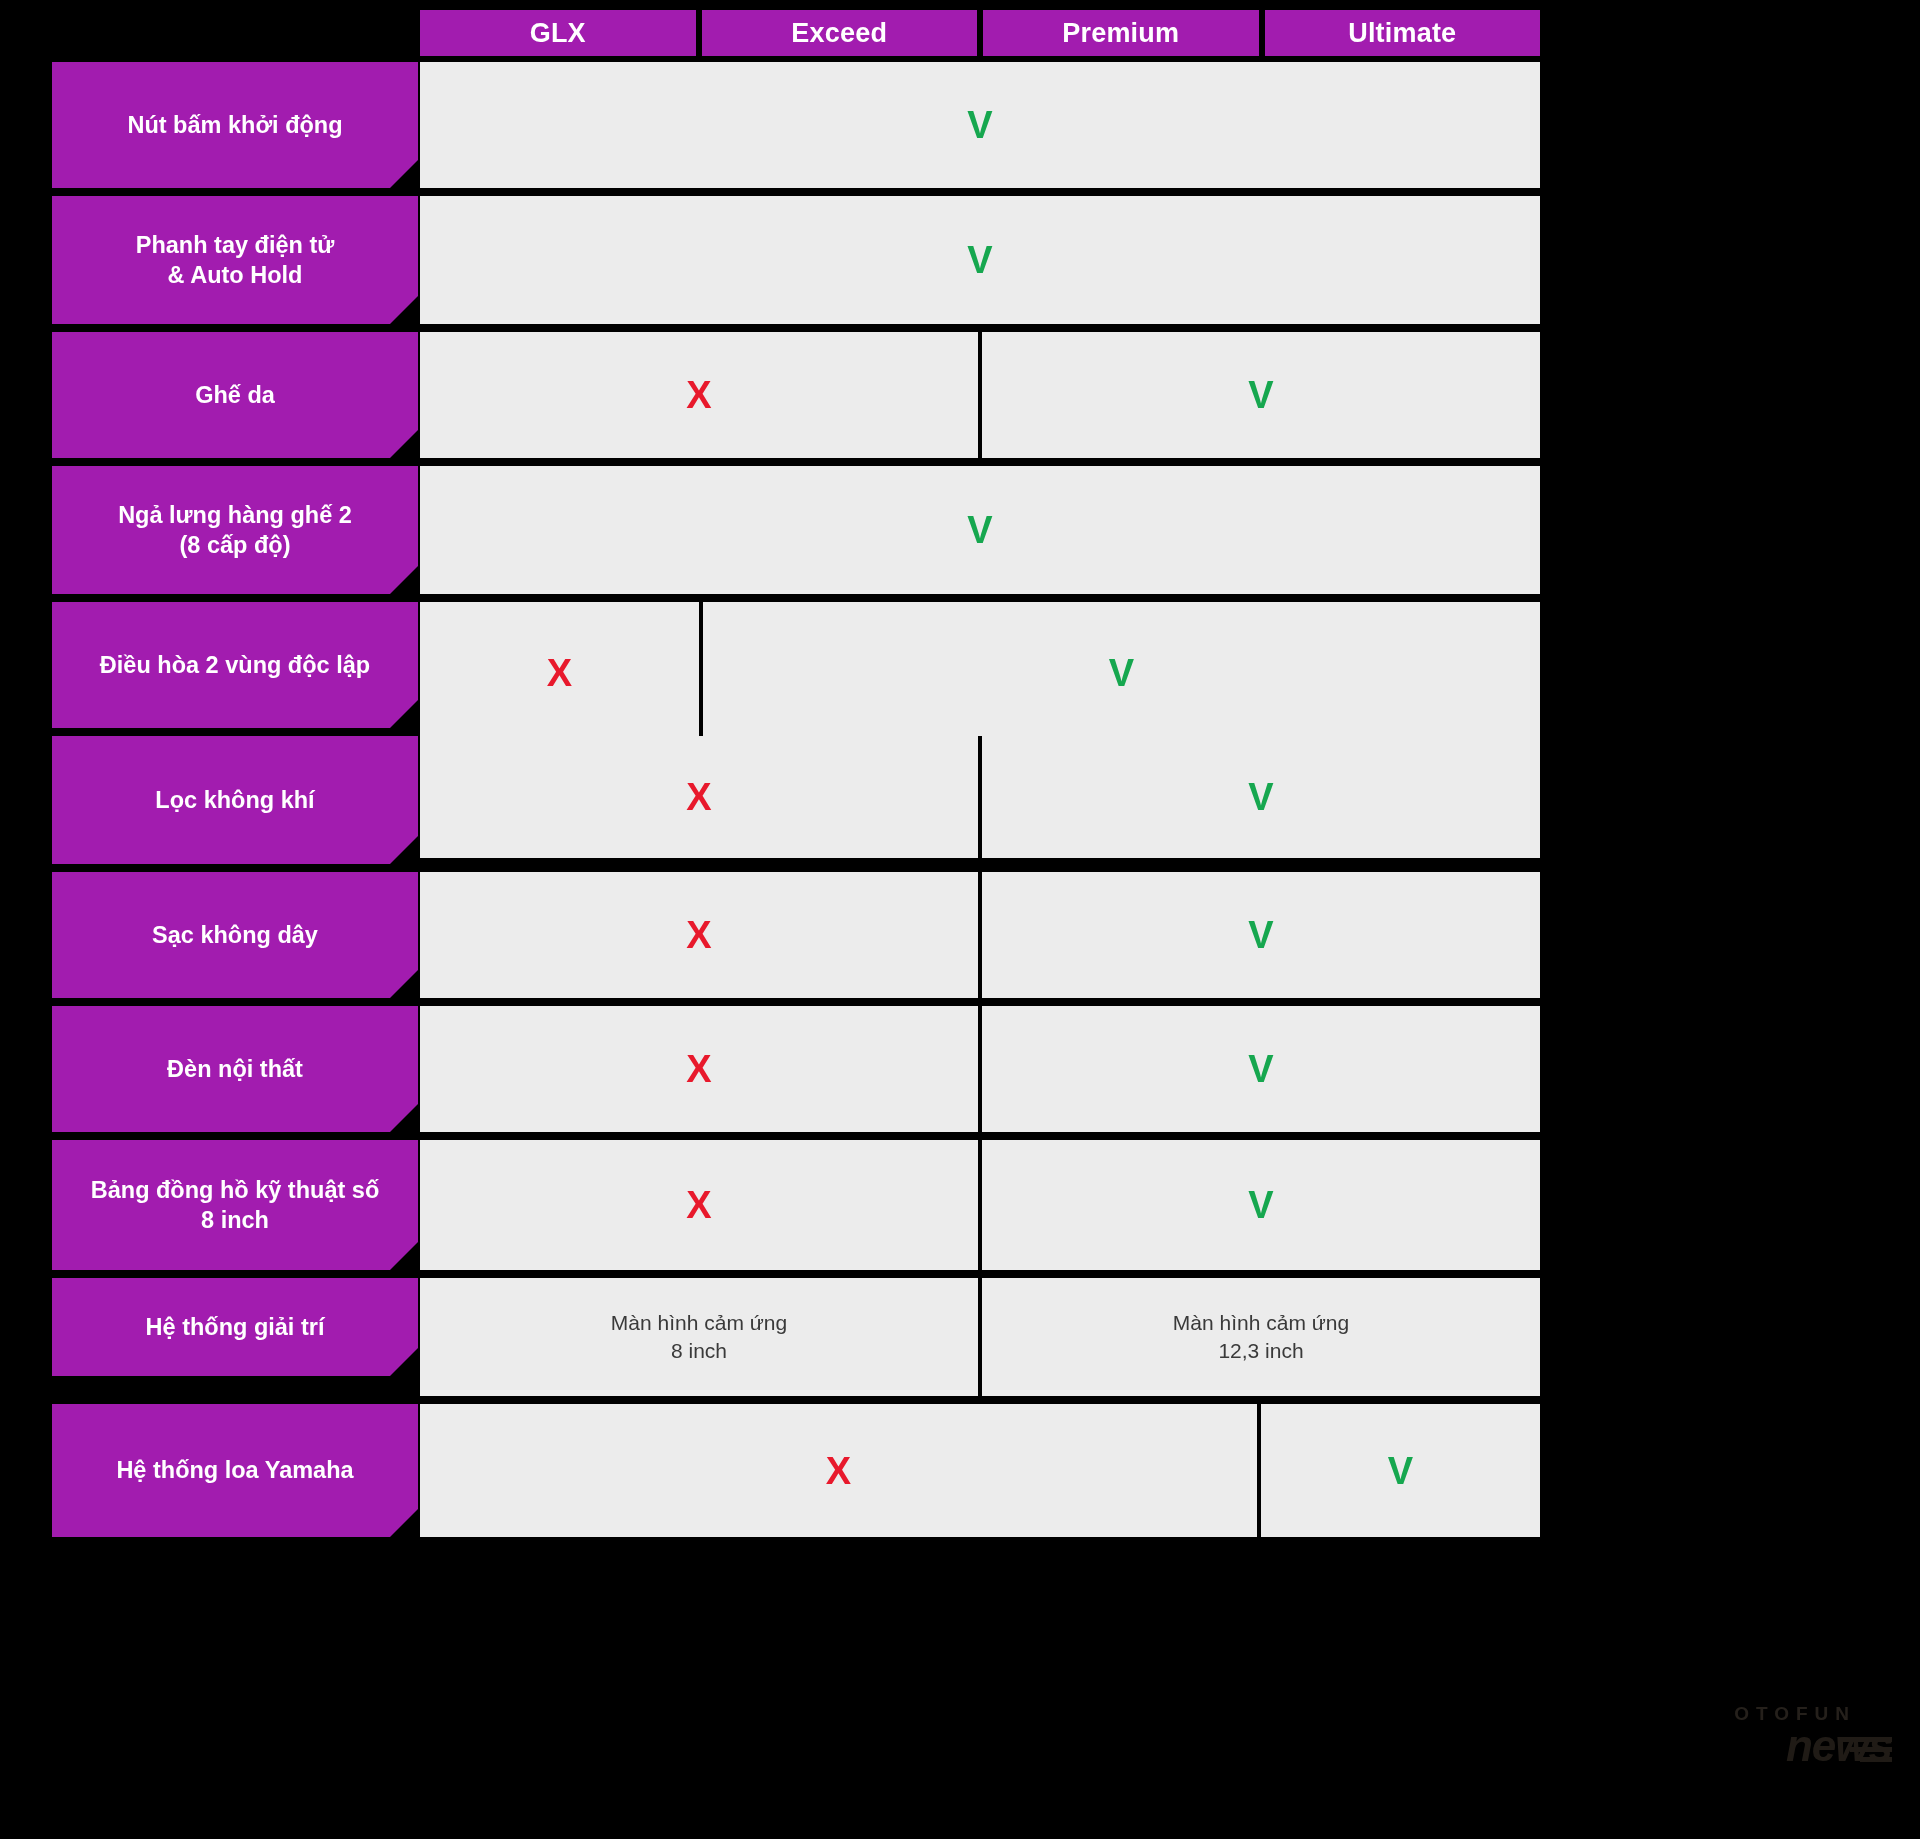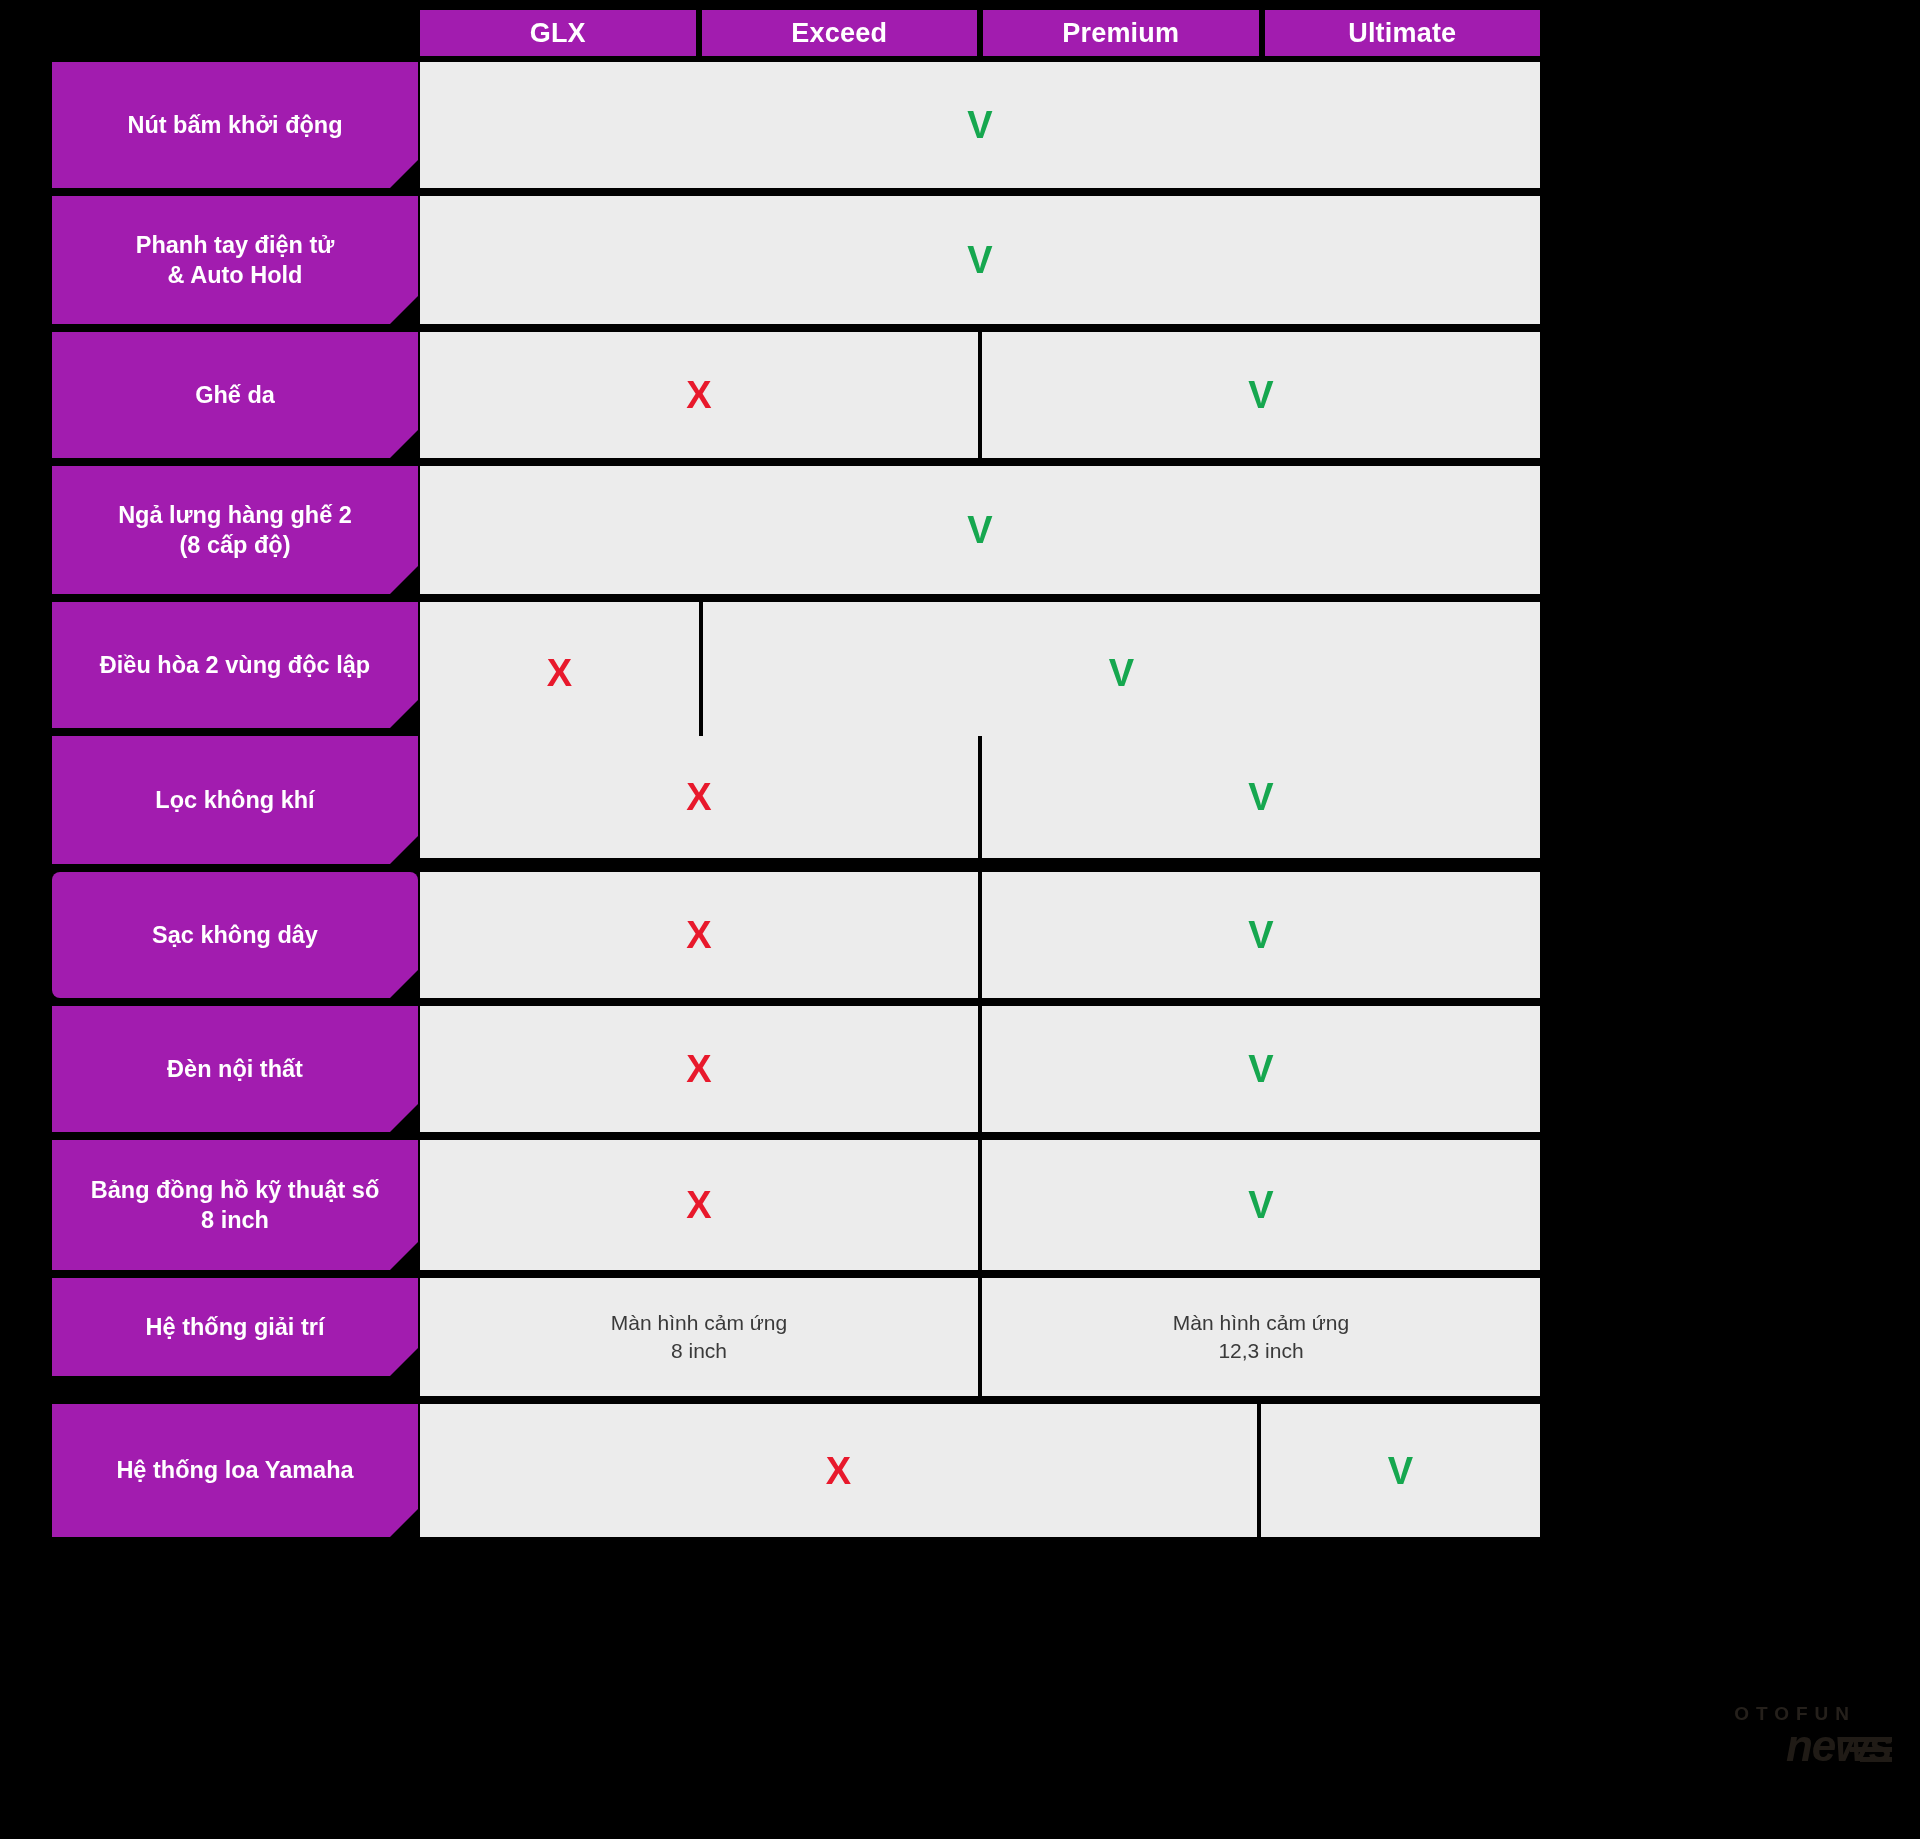--- a/index.html
+++ b/index.html
@@ -204,21 +204,21 @@
         <div class="cells">
           <div class="cell" style="flex: 2 0 0px;">
             <span class="mark x">X</span>
           </div>
           <div class="cell" style="flex: 2 0 0px;">
             <span class="mark v">V</span>
           </div>
         </div>
       </div>
       <div class="row" style="top: 872px; height: 126px;">
-        <div class="label-chip" style="height: 126px; white-space: pre-line; border-radius: 8px;">Sạc không dây</div>
+        <div class="label-chip" style="height: 126px; white-space: pre-line;">Sạc không dây</div>
         <div class="cells">
           <div class="cell" style="flex: 2 0 0px;">
             <span class="mark x">X</span>
           </div>
           <div class="cell" style="flex: 2 0 0px;">
             <span class="mark v">V</span>
           </div>
         </div>
       </div>
       <div class="row" style="top: 1006px; height: 126px;">

